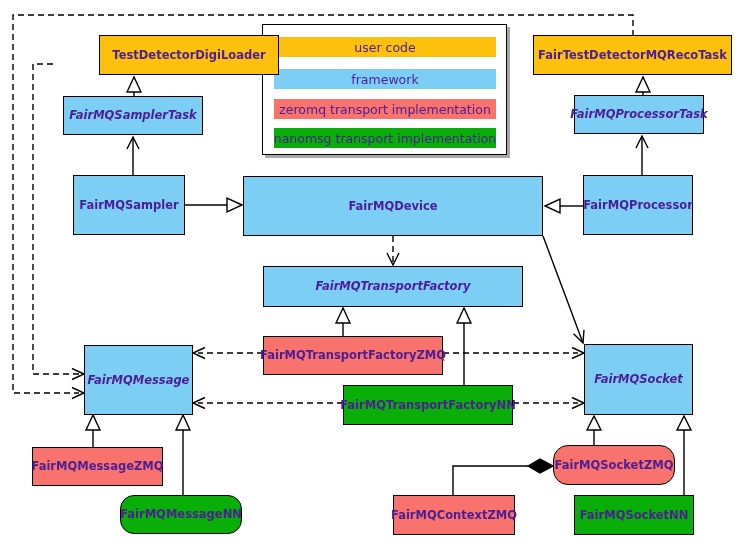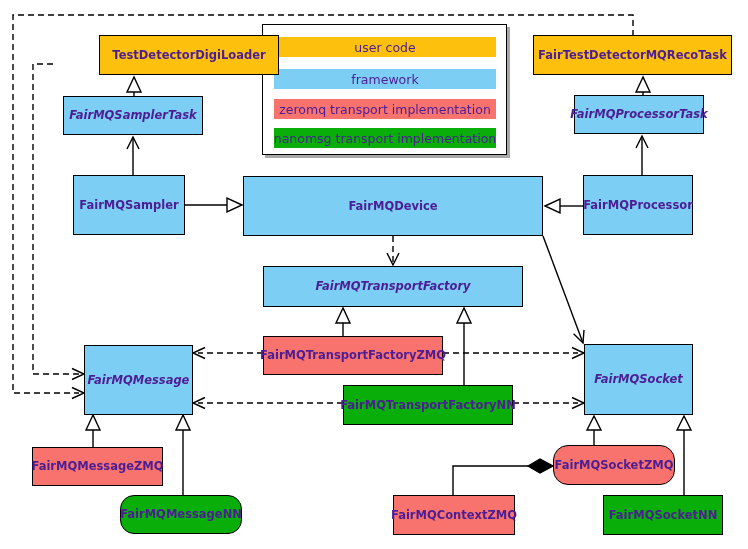--- a/index.html
+++ b/index.html
@@ -169,15 +169,15 @@
   <div class="node" style="left: 263px; top: 336px; width: 180px; height: 39px; background-color: rgb(248, 115, 110);">FairMQTransportFactoryZMQ</div>
 
   <div class="node" style="left: 32px; top: 447px; width: 131px; height: 39px; background-color: rgb(248, 115, 110);">FairMQMessageZMQ</div>
 
   <div class="node" style="left: 120px; top: 495px; width: 122px; height: 39px; background-color: rgb(9, 174, 9); border-radius: 14px;">FairMQMessageNN</div>
 
   <div class="node" style="left: 393px; top: 495px; width: 122px; height: 40px; background-color: rgb(248, 115, 110);">FairMQContextZMQ</div>
 
   <div class="node" style="left: 553px; top: 445px; width: 122px; height: 40px; background-color: rgb(248, 115, 110); border-radius: 15px;">FairMQSocketZMQ</div>
 
-  <div class="node" style="left: 603px; top: 495px; width: 120px; height: 40px; background-color: rgb(9, 174, 9);">FairMQSocketNN</div>
+  <div class="node" style="left: 574px; top: 495px; width: 120px; height: 40px; background-color: rgb(9, 174, 9);">FairMQSocketNN</div>
 
 </div>
 
 </body></html>

